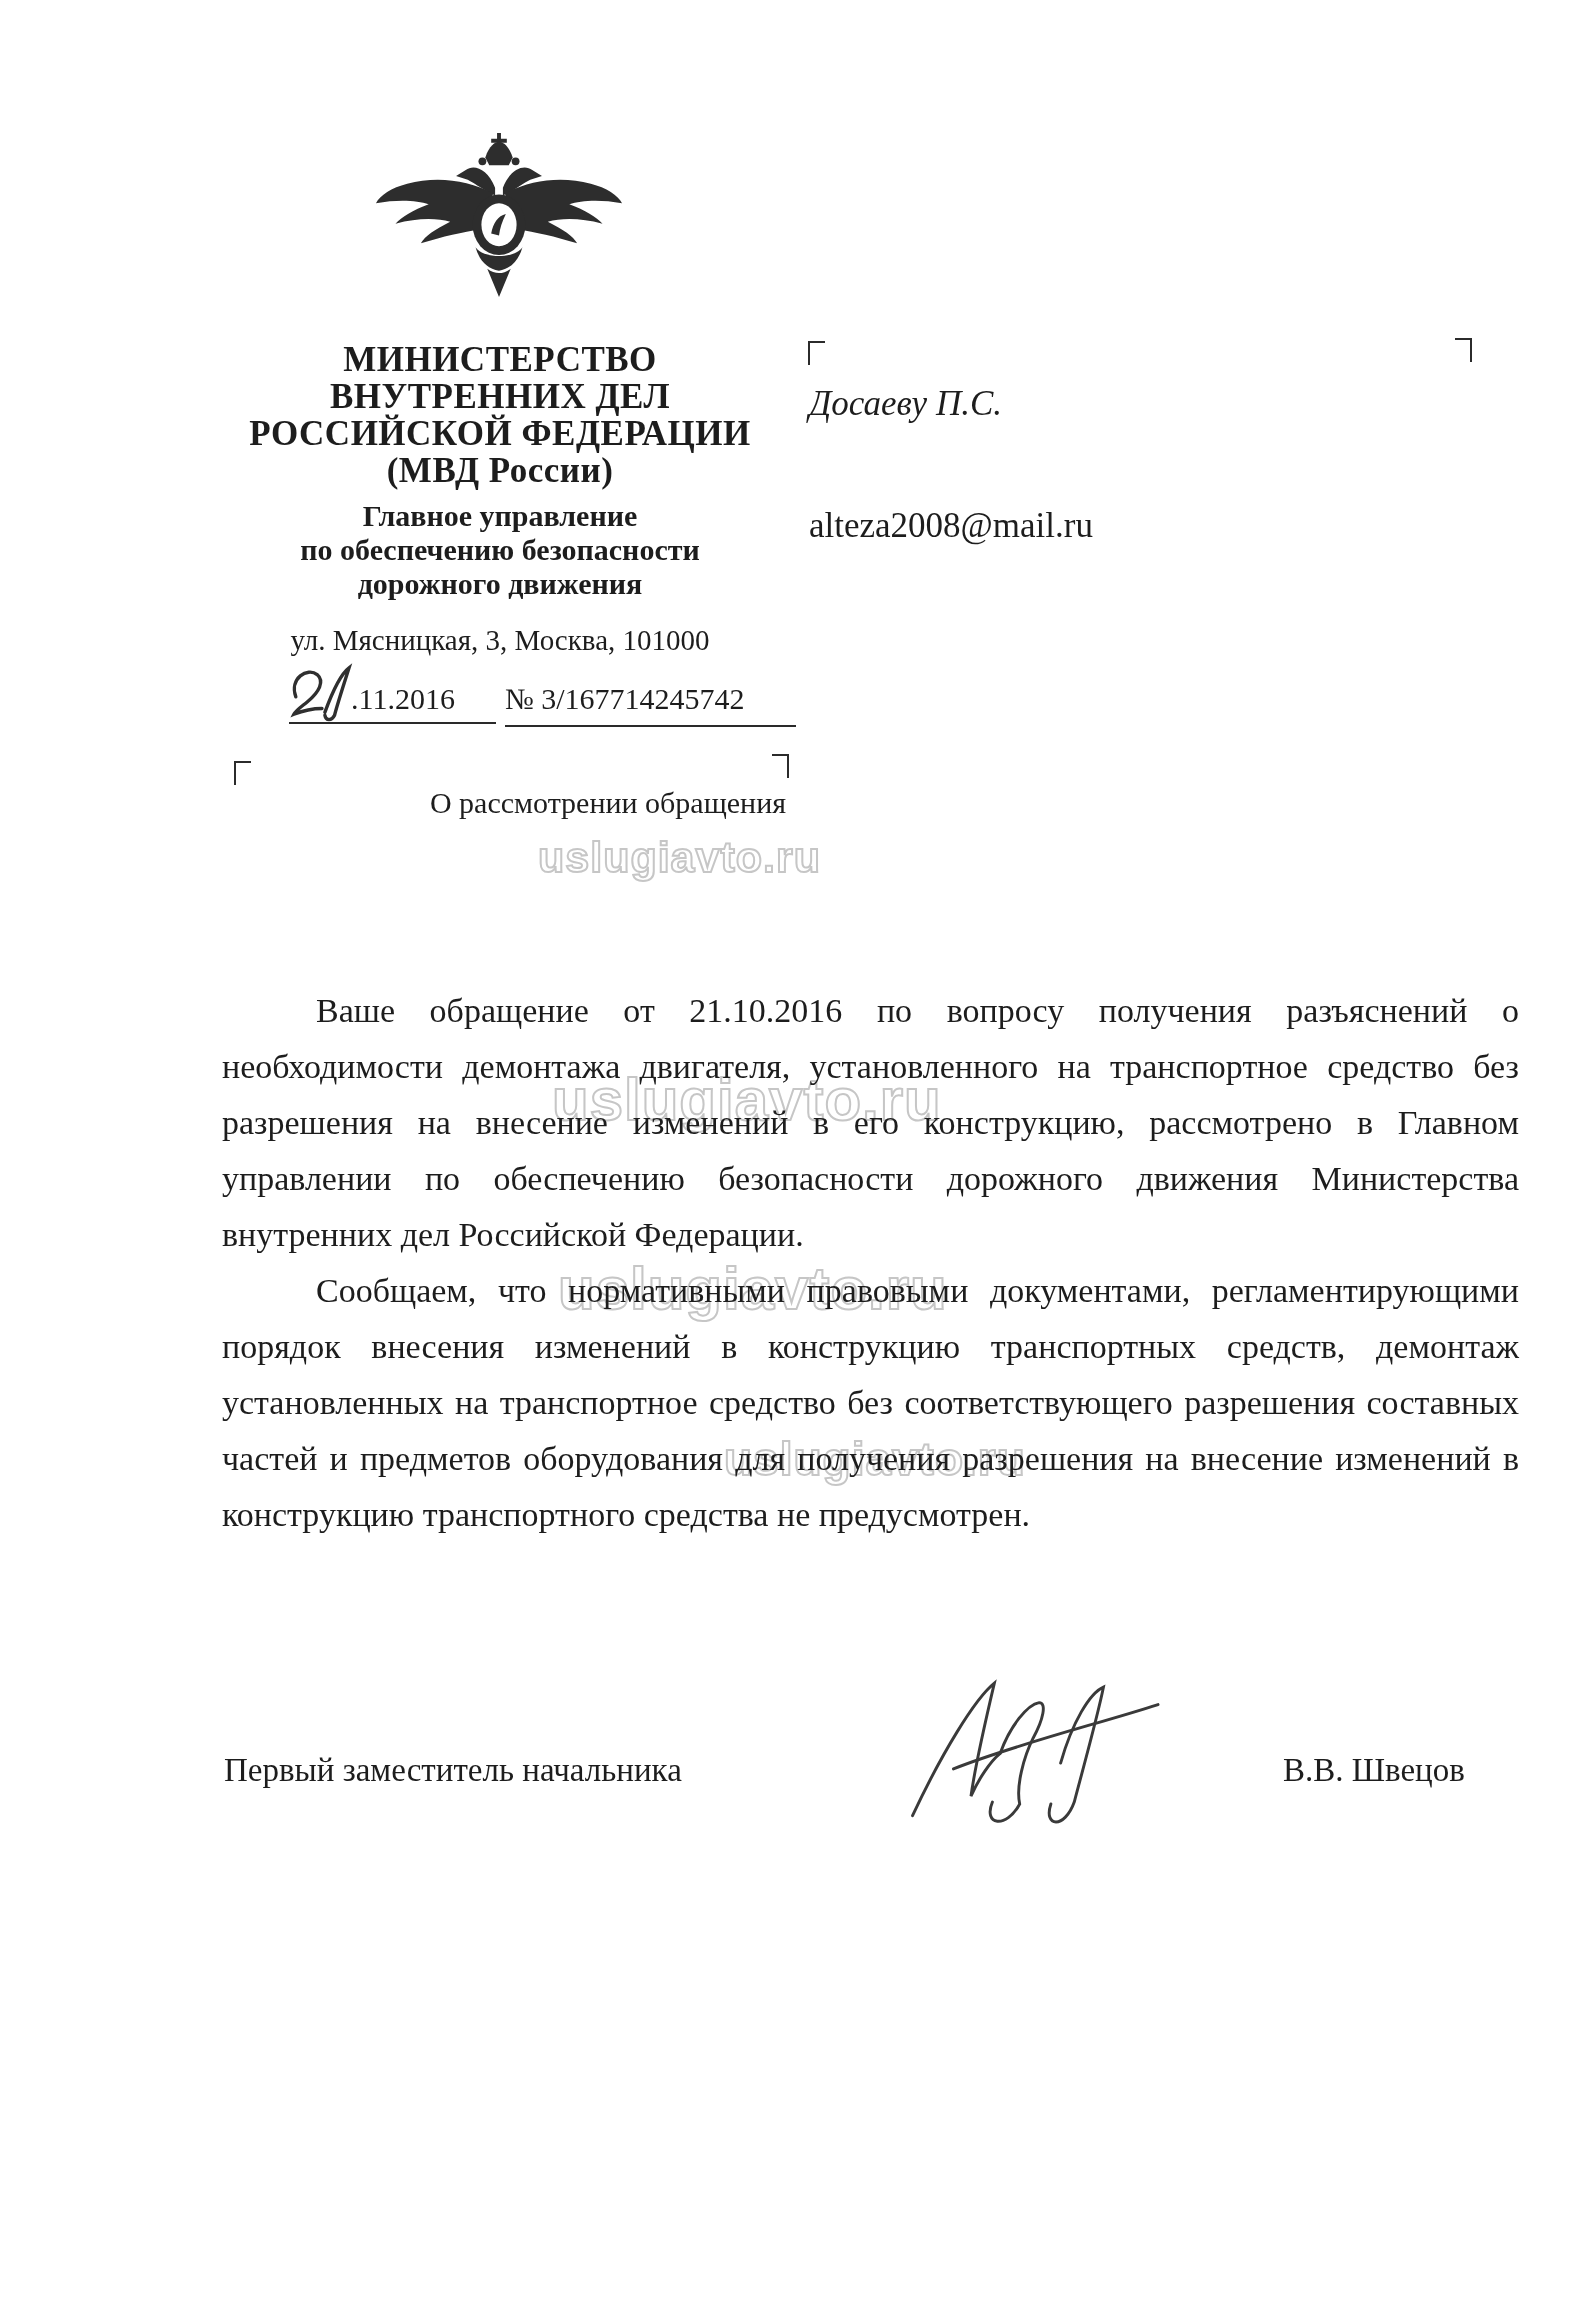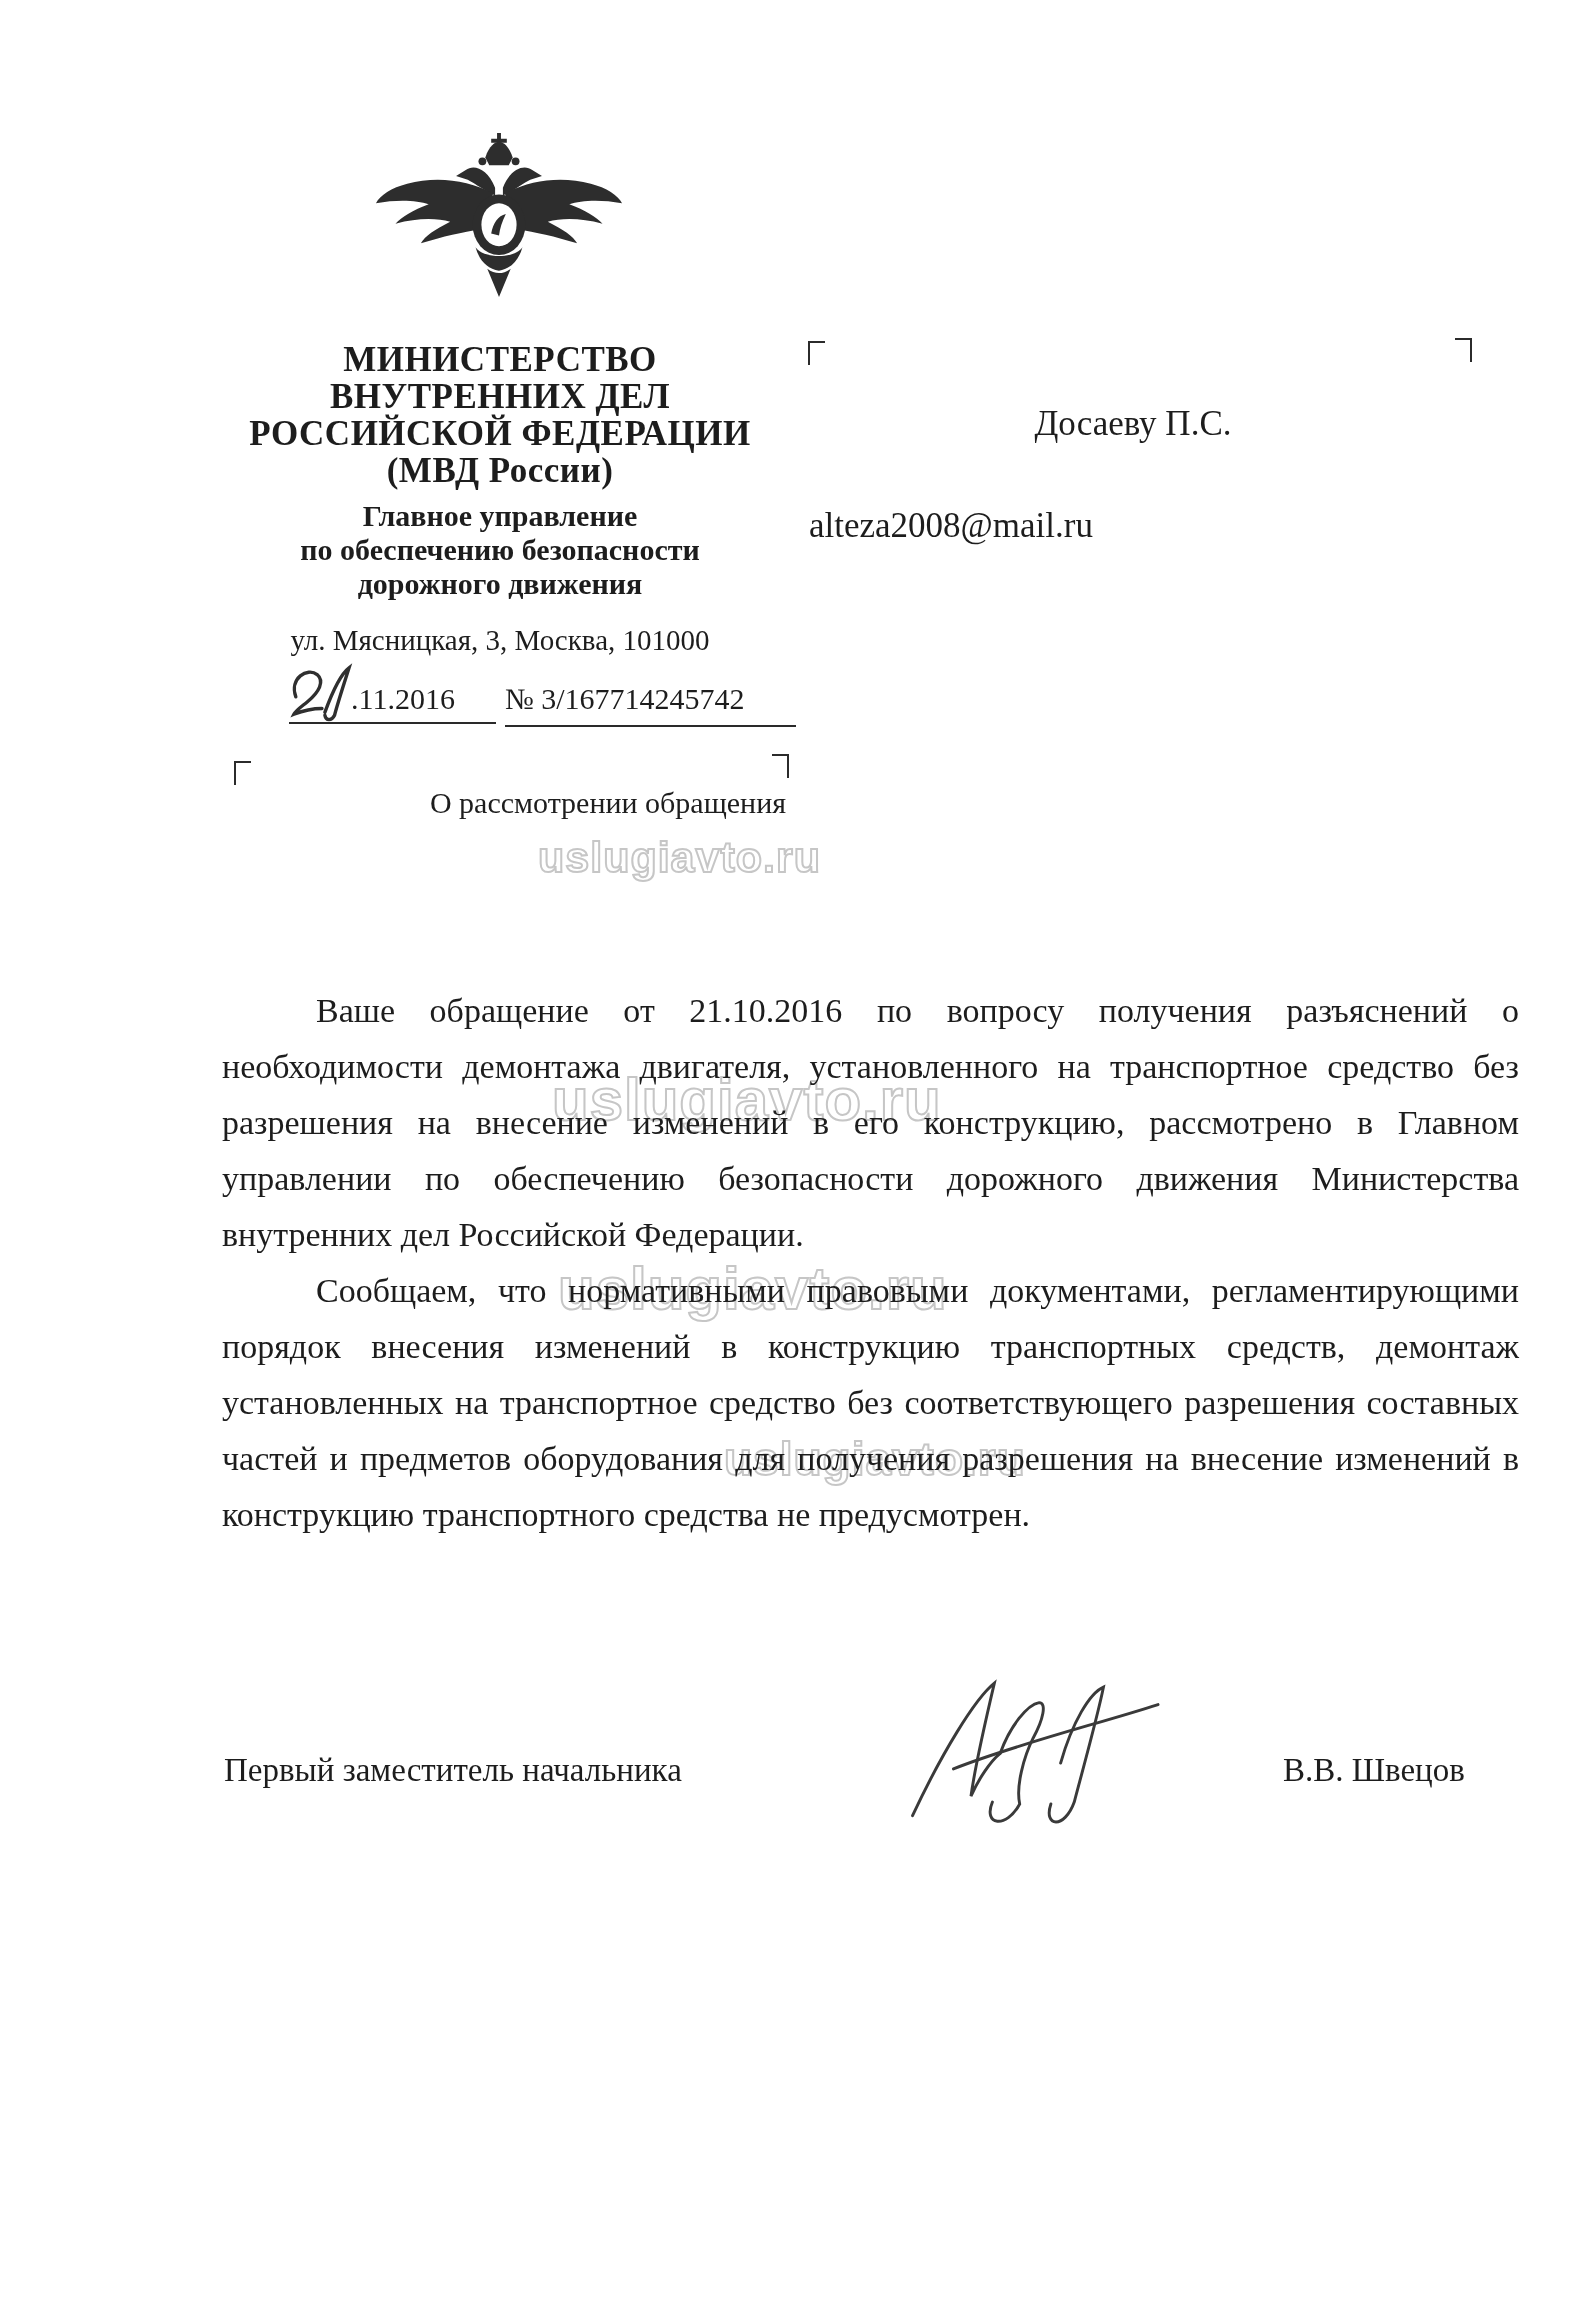--- a/index.html
+++ b/index.html
@@ -27,21 +27,21 @@
   .underline2{left:505px;top:725px;width:291px;height:2px;background:#2a2a2a;}
   
   .corner{width:14.6px;height:22.4px;z-index:2;}
   .corner.tl{border-top:2.9px solid #2b2b2b;border-left:2.9px solid #2b2b2b;}
   .corner.tr{border-top:2.9px solid #2b2b2b;border-right:2.9px solid #2b2b2b;}
   .c1l{left:808px;top:341px;}
   .c1r{left:1455px;top:338px;}
   .c2l{left:234px;top:761px;}
   .c2r{left:772px;top:754px;}
   
-  .recipient-name{left:809px;top:404px;width:648px;text-align:center;font-size:35px;z-index:2;}
+  .recipient-name{left:809px;top:384px;width:648px;font-size:35px;z-index:2;font-style:italic;}
   .recipient-email{left:809px;top:506px;width:648px;font-size:35px;z-index:2;}
   
   .subject{left:234px;top:786px;width:552px;text-align:right;font-size:30px;z-index:2;}
   
   .wm{
     font-family:"Liberation Sans", sans-serif;font-weight:bold;
     color:transparent;-webkit-text-stroke:2px #c6c6c6;
     letter-spacing:1px;white-space:nowrap;z-index:1;
   }
   .wm1{left:538px;top:833px;font-size:43px;}

